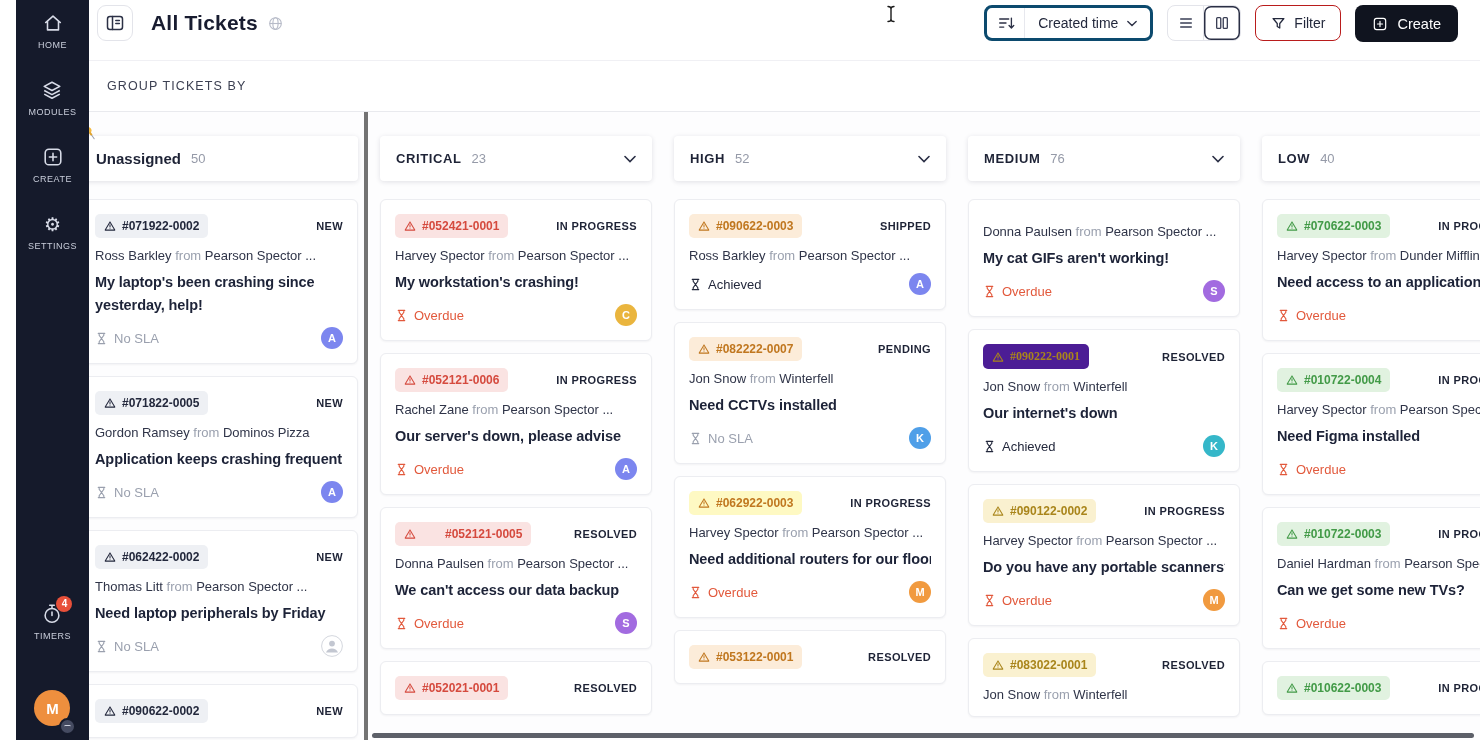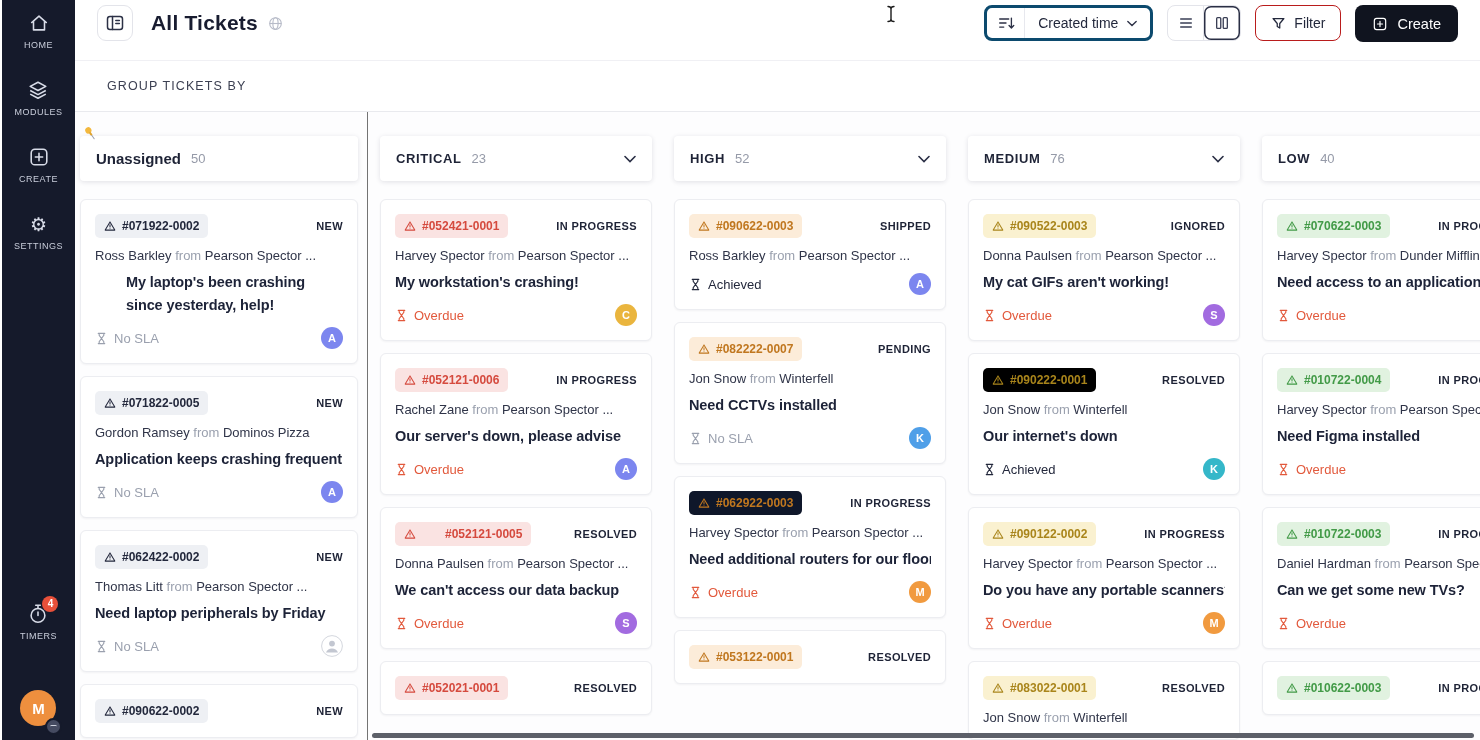--- a/index.html
+++ b/index.html
@@ -5,21 +5,21 @@
   * { box-sizing: border-box; margin: 0; padding: 0; }
   html,body { width:1480px; height:740px; overflow:hidden; }
   body {
     font-family: "Liberation Sans", sans-serif;
     background:#ffffff; position:relative; color:#1e2336;
   }
   svg { display:block; }
 
   
   .sidebar {
-    position:absolute; left:2px; top:0; width:73px; height:740px;
+    position:absolute; left:16px; top:0; width:73px; height:740px;
     background:#151a2b; display:flex; flex-direction:column; align-items:center;
     padding-top:12px; z-index:10;
   }
   .side-item { display:flex; flex-direction:column; align-items:center; margin-bottom:29px; cursor:pointer; position:relative; }
   .side-icon { width:22px; height:22px; color:#d8dce8; display:flex; align-items:center; justify-content:center; font-size:19px; line-height:1; }
   .side-label { font-size:9px; letter-spacing:.5px; color:#c9cedb; margin-top:6px; }
   .side-bottom { margin-top:auto; display:flex; flex-direction:column; align-items:center; }
   .timer-badge {
     position:absolute; top:-7px; right:-9px; min-width:16px; height:16px; border-radius:8px;
     background:#e8503a; color:#fff; font-size:10px; font-weight:bold;
@@ -73,21 +73,21 @@
     position:absolute; left:73px; top:61px; right:0; height:51px; background:#fff;
     border-bottom:1px solid #e9eaee; display:flex; align-items:center; padding-left:34px;
   }
   .groupbar-label { font-size:12.5px; color:#3c4052; letter-spacing:1.1px; font-weight:500; margin-right:30px; }
   .tabs { display:flex; align-items:center; gap:32px; }
   .tab { font-size:14px; color:#262b3f; cursor:pointer; }
   .tab-selected { border:1px solid #d5d7df; border-radius:7px; padding:7px 17px; background:#fff; font-weight:500; }
 
   
   .board { position:absolute; left:73px; top:112px; right:0; bottom:0; display:flex; background:#fdfdfe; }
-  .pinned-zone { width:295px; flex:none; border-right:1px solid #737373; padding:24px 10px 0 7px; position:relative; }
+  .pinned-zone { width:295px; flex:none; border-right:4px solid #737373; padding:24px 10px 0 7px; position:relative; }
   .pin-wrap { position:absolute; top:13px; left:9px; z-index:3; cursor:pointer; }
   .scroll-zone { flex:1; overflow:hidden; padding:24px 0 0 12px; display:flex; gap:22px; align-items:flex-start; }
   .column { width:272px; flex:none; display:flex; flex-direction:column; }
   .pinned-zone .column { width:278px; }
   .col-head {
     height:45px; background:#fff; border-radius:4px; box-shadow:0 1px 5px rgba(28,34,64,.13);
     display:flex; align-items:center; padding:0 16px; margin-bottom:18px; flex:none;
   }
   .col-name { font-size:13px; font-weight:bold; letter-spacing:.6px; color:#1e2336; }
   .col-name-plain { font-size:15px; font-weight:600; letter-spacing:0; }
@@ -104,21 +104,21 @@
     font-size:12px; font-weight:bold; white-space:nowrap;
   }
   .badge-icon { display:flex; }
   .ticket-status { font-size:11px; font-weight:bold; letter-spacing:.4px; color:#1e2336; white-space:nowrap; }
   .requester { margin-top:10px; font-size:13px; color:#2f3448; white-space:nowrap; overflow:hidden; }
   .req-from { color:#9aa0ae; }
   .card-title {
     margin-top:8px; font-size:14.5px; font-weight:600; color:#1d2338; line-height:23px;
     letter-spacing:-.1px; white-space:nowrap; overflow:hidden;
   }
-  .card-title.wrap { white-space:normal;margin-left:31px; }
+  .card-title.wrap { white-space:normal; }
   .card-bottom { margin-top:10px; display:flex; justify-content:space-between; align-items:center; height:22px; }
   .sla { display:flex; align-items:center; gap:6px; font-size:13px; font-weight:500; }
   .sla-icon { display:flex; }
   .sla-overdue { color:#e2593c; }
   .sla-nosla { color:#9aa0ae; }
   .sla-achieved { color:#23283c;align-items:center; }
   .avatar {
     width:22px; height:22px; border-radius:50%; color:#fff; font-size:11px; font-weight:bold;
     display:flex; align-items:center; justify-content:center; flex:none;
   }
@@ -560,21 +560,21 @@
                     <path d="M3.5 1.5h7M3.5 12.5h7M4.5 1.5v2.2L7 7 4.5 10.3v2.2M9.5 1.5v2.2L7 7l2.5 3.3v2.2"></path>
                   </svg>
                 </span>
                 <span>No SLA</span>
               </span>
               <span class="avatar" style="background: rgb(79, 159, 232);">K</span>
             </div>
           </div>
           <div class="card">
             <div class="card-top">
-              <span class="ticket-badge" style="background: #0f172a; color: rgb(192, 119, 31);">
+              <span class="ticket-badge" style="background: #fef9c3; color: rgb(192, 119, 31);">
                 <span class="badge-icon">
                   <svg width="12" height="12" viewBox="0 0 14 14" fill="none" stroke="currentColor" stroke-width="1.2" stroke-linejoin="round">
                     <path d="M7 2.2 12.6 11.8H1.4Z"></path>
                     <path d="M7 5.6v2.6" stroke-linecap="round"></path>
                     <circle cx="7" cy="9.9" r="0.55" fill="currentColor" stroke="none"></circle>
                   </svg>
                 </span>
                 <span>#062922-0003</span>
               </span>
               <span class="ticket-status">IN PROGRESS</span>
@@ -615,50 +615,37 @@
           <span class="col-name">MEDIUM</span>
           <span class="col-count">76</span>
           <span class="col-chevron">
             <svg width="12" height="8" viewBox="0 0 12 7" fill="none" stroke="currentColor" stroke-width="1.6" stroke-linecap="round">
               <path d="M1 1l5 5 5-5"></path>
             </svg>
           </span>
         </div>
         <div class="card-list">
           <div class="card">
-            <div class="card-top">
-              <span class="ticket-badge" style="background: rgb(250, 241, 208); color: rgb(169, 133, 27);">
-                <span class="badge-icon">
-                  <svg width="12" height="12" viewBox="0 0 14 14" fill="none" stroke="currentColor" stroke-width="1.2" stroke-linejoin="round">
-                    <path d="M7 2.2 12.6 11.8H1.4Z"></path>
-                    <path d="M7 5.6v2.6" stroke-linecap="round"></path>
-                    <circle cx="7" cy="9.9" r="0.55" fill="currentColor" stroke="none"></circle>
-                  </svg>
-                </span>
-                <span>#090522-0003</span>
-              </span>
-              <span class="ticket-status">IGNORED</span>
-            </div>
             <div class="requester"><span class="req-name">Donna Paulsen</span><span class="req-from"> from </span><span class="req-company">Pearson Spector ...</span></div>
             <div class="card-title">My cat GIFs aren't working!</div>
             <div class="card-bottom">
               <span class="sla sla-overdue">
                 <span class="sla-icon">
                   <svg width="13" height="13" viewBox="0 0 14 14" fill="none" stroke="currentColor" stroke-width="1.2" stroke-linecap="round">
                     <path d="M3.5 1.5h7M3.5 12.5h7M4.5 1.5v2.2L7 7 4.5 10.3v2.2M9.5 1.5v2.2L7 7l2.5 3.3v2.2"></path>
                   </svg>
                 </span>
                 <span>Overdue</span>
               </span>
               <span class="avatar" style="background: rgb(162, 107, 224);">S</span>
             </div>
           </div>
           <div class="card">
             <div class="card-top">
-              <span class="ticket-badge" style="background: #000000; color: rgb(169, 133, 27);">
+              <span class="ticket-badge" style="background: #4c1d95; color: rgb(169, 133, 27); font-family: Liberation Serif, serif;">
                 <span class="badge-icon">
                   <svg width="12" height="12" viewBox="0 0 14 14" fill="none" stroke="currentColor" stroke-width="1.2" stroke-linejoin="round">
                     <path d="M7 2.2 12.6 11.8H1.4Z"></path>
                     <path d="M7 5.6v2.6" stroke-linecap="round"></path>
                     <circle cx="7" cy="9.9" r="0.55" fill="currentColor" stroke="none"></circle>
                   </svg>
                 </span>
                 <span>#090222-0001</span>
               </span>
               <span class="ticket-status">RESOLVED</span>

